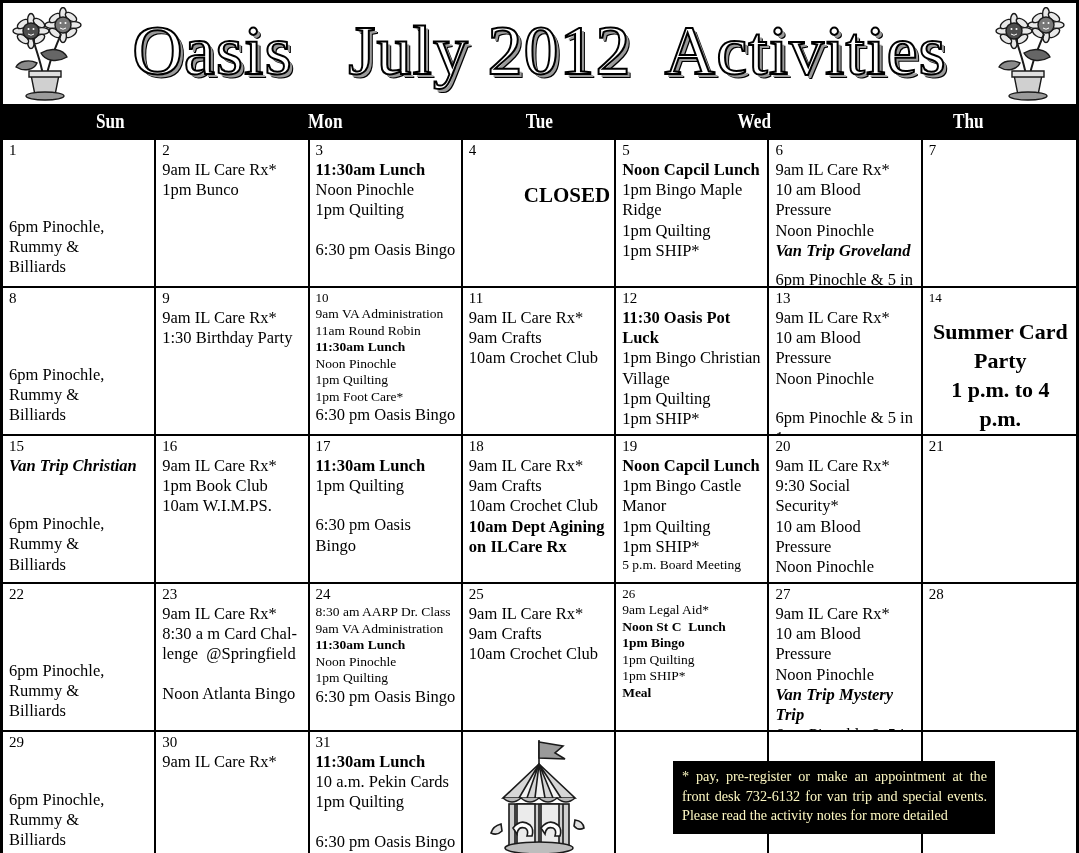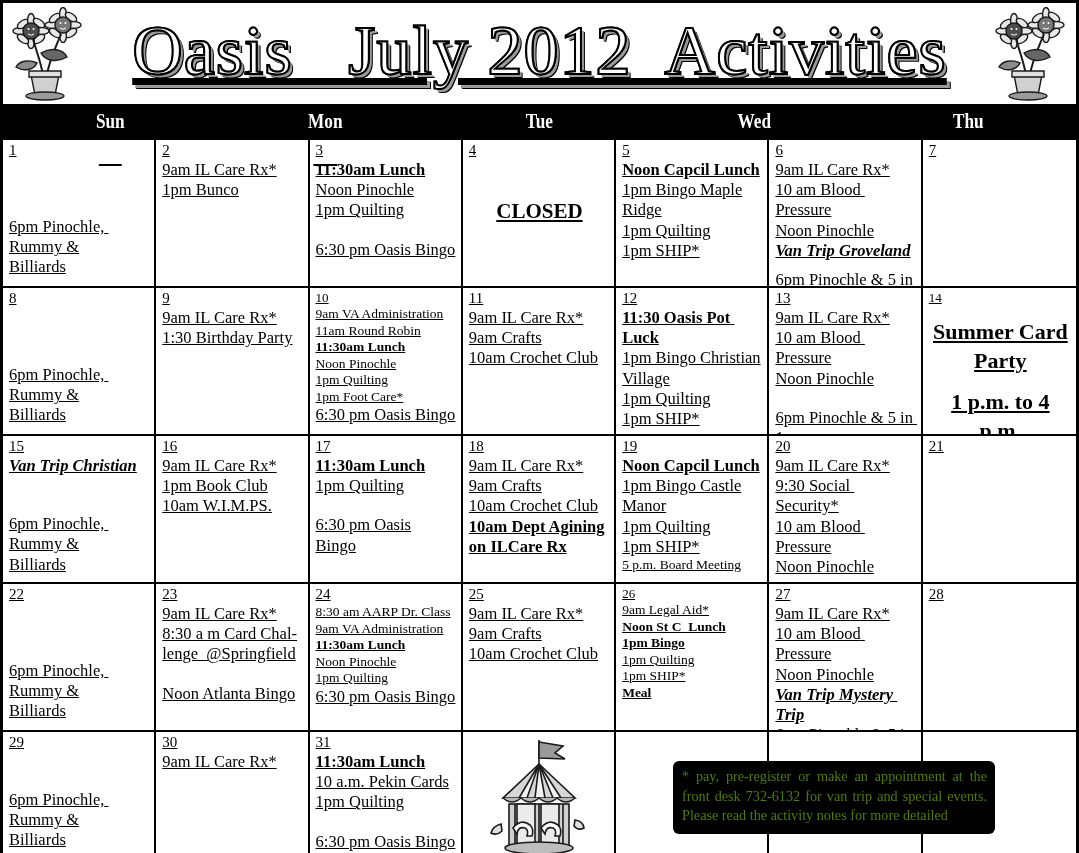--- a/index.html
+++ b/index.html
@@ -15,21 +15,20 @@
     color: #000000;
   }
   #page {
     position: relative;
     width: 1079px;
     height: 853px;
     box-sizing: border-box;
     border-left: 3px solid #000;
     border-right: 3px solid #000;
     border-top: 3px solid #000;
-    text-decoration: underline;
   }
 
   
   .banner {
     position: relative;
     height: 101px;
     box-sizing: border-box;
     background: #ffffff;
     display: flex;
     align-items: center;
@@ -112,24 +111,24 @@
   
   .bigcenter {
     text-align: center;
     font-weight: bold;
     font-size: 22px;
     line-height: 29px;
     margin-top: 4px;
   }
   
   .closed {
-    text-align: center;
+    text-align: right;
     font-weight: bold;
     font-size: 21px;
-    margin-top: 40px;
+    margin-top: 24px;
   }
 
   
   .blackbox {
     background: #000000;
     color: #ffffff;
     font-size: 13.8px;
     line-height: 17.5px;
     text-align: justify;
     text-align-last: left;
@@ -137,29 +136,28 @@
     margin: 7px 2px 0 2px;
   }
 
   
   .footnote {
     position: absolute;
     left: 670px;
     top: 758px;
     width: 322px;
     background: #000000;
-    color: #4d7c0f;
+    color: #fef9c3;
     font-size: 14.2px;
     line-height: 19.5px;
     text-align: justify;
     text-align-last: left;
     padding: 6px 8px 8px 9px;
     box-sizing: border-box;
     z-index: 5;
-    border-radius: 6px;
   }
 
   .carousel-wrap {
     display: flex;
     justify-content: center;
     align-items: flex-start;
     padding-top: 2px;
   }
 </style>
 </head>
@@ -382,21 +380,21 @@
           <div class="ev">Noon Pinochle</div>
           <div class="ev gap"></div>
           <div class="ev">6pm Pinochle &amp; 5 in 1</div>
         </div>
       </div>
       <div class="cell">
         <div class="daynum small">14</div>
         <div>
           <div class="bigcenter" style="margin-top: 12px;">Summer Card</div>
           <div class="bigcenter" style="margin-top: 0px;">Party</div>
-          <div class="bigcenter" style="margin-top: 12px;">1 p.m. to 4 p.m.</div>
+          <div class="bigcenter" style="margin-top: 0px;">1 p.m. to 4 p.m.</div>
           <div class="bigcenter" style="margin-top: 0px;">$6.00</div>
         </div>
       </div>
       <div class="cell">
         <div class="daynum">15</div>
         <div class="events">
           <div class="ev bi">Van Trip Christian</div>
           <div class="ev gap"></div>
           <div class="ev gap"></div>
           <div class="ev">6pm Pinochle, Rummy &amp;</div>

